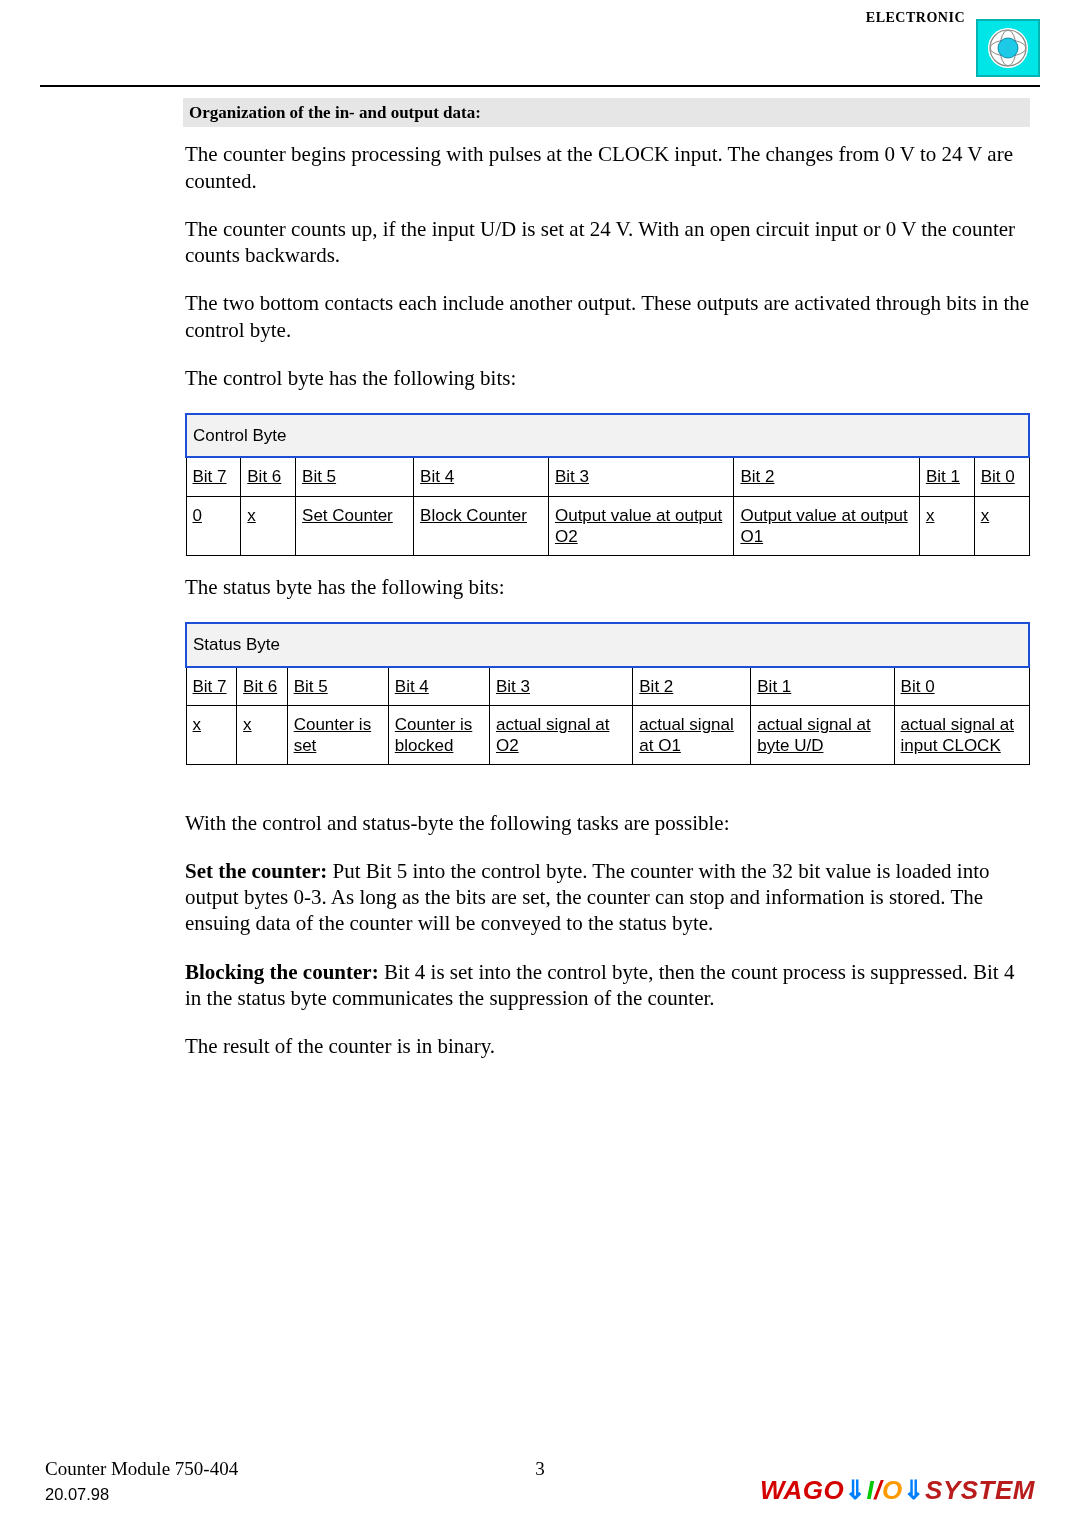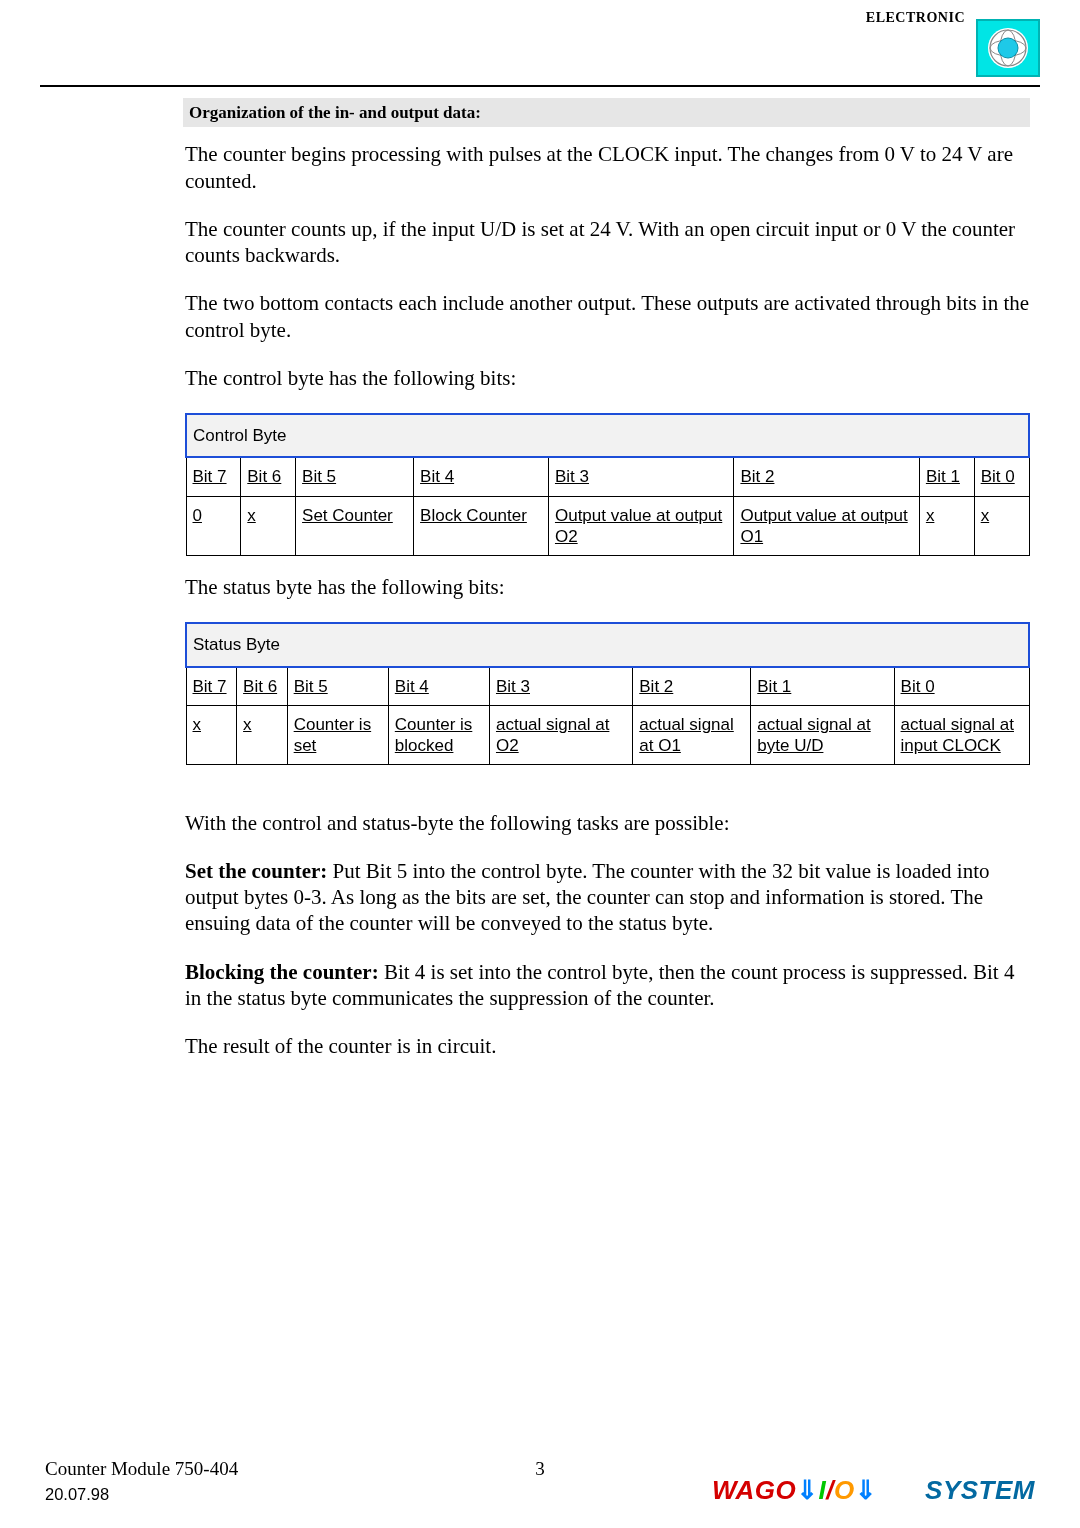--- a/index.html
+++ b/index.html
@@ -122,21 +122,21 @@
     font-weight: 900;
     font-size: 26px;
     letter-spacing: 0.5px;
     font-style: italic;
   }
   .brand .w { color: #d40000; }
   .brand .arrowdn { color: #0080ff; font-style: normal; }
   .brand .i { color: #00c800; font-style: italic; }
   .brand .slash { color: #d40000; }
   .brand .o { color: #ff9900; font-style: italic; }
-  .brand .sys { color: #0369a1; margin-left: 48px; }
+  .brand .sys { color: #b91c1c; }
 </style>
 </head>
 <body>
 
 <div class="header-zone">
   <div class="electronic-label">ELECTRONIC</div>
   <div class="logo-box">
     <div class="logo-inner">
       <svg viewBox="0 0 40 40" width="40" height="40">
         <circle cx="20" cy="20" r="18" fill="none" stroke="#888" stroke-width="1.2"></circle>
@@ -240,21 +240,21 @@
 
   <p class="para">
     <b>Set the counter:</b><span> Put Bit 5 into the control byte. The counter with the 32 bit value is loaded into output bytes 0-3. As long as the bits are set, the counter can stop and information is stored. The ensuing data of the counter will be conveyed to the status byte.</span>
   </p>
 
   <p class="para">
     <b>Blocking the counter:</b><span> Bit 4 is set into the control byte, then the count process is suppressed. Bit 4 in the status byte communicates the suppression of the counter.</span>
   </p>
 
 
-  <p class="para">The result of the counter is in circuit.</p>
+  <p class="para">The result of the counter is in binary.</p>
 </div>
 
 <div class="foot-page">3</div>
 
 <div class="footer">
   <div class="foot-left">
     <div>Counter Module 750-404</div>
     <div class="foot-date">20.07.98</div>
   </div>
   <div class="brand">

